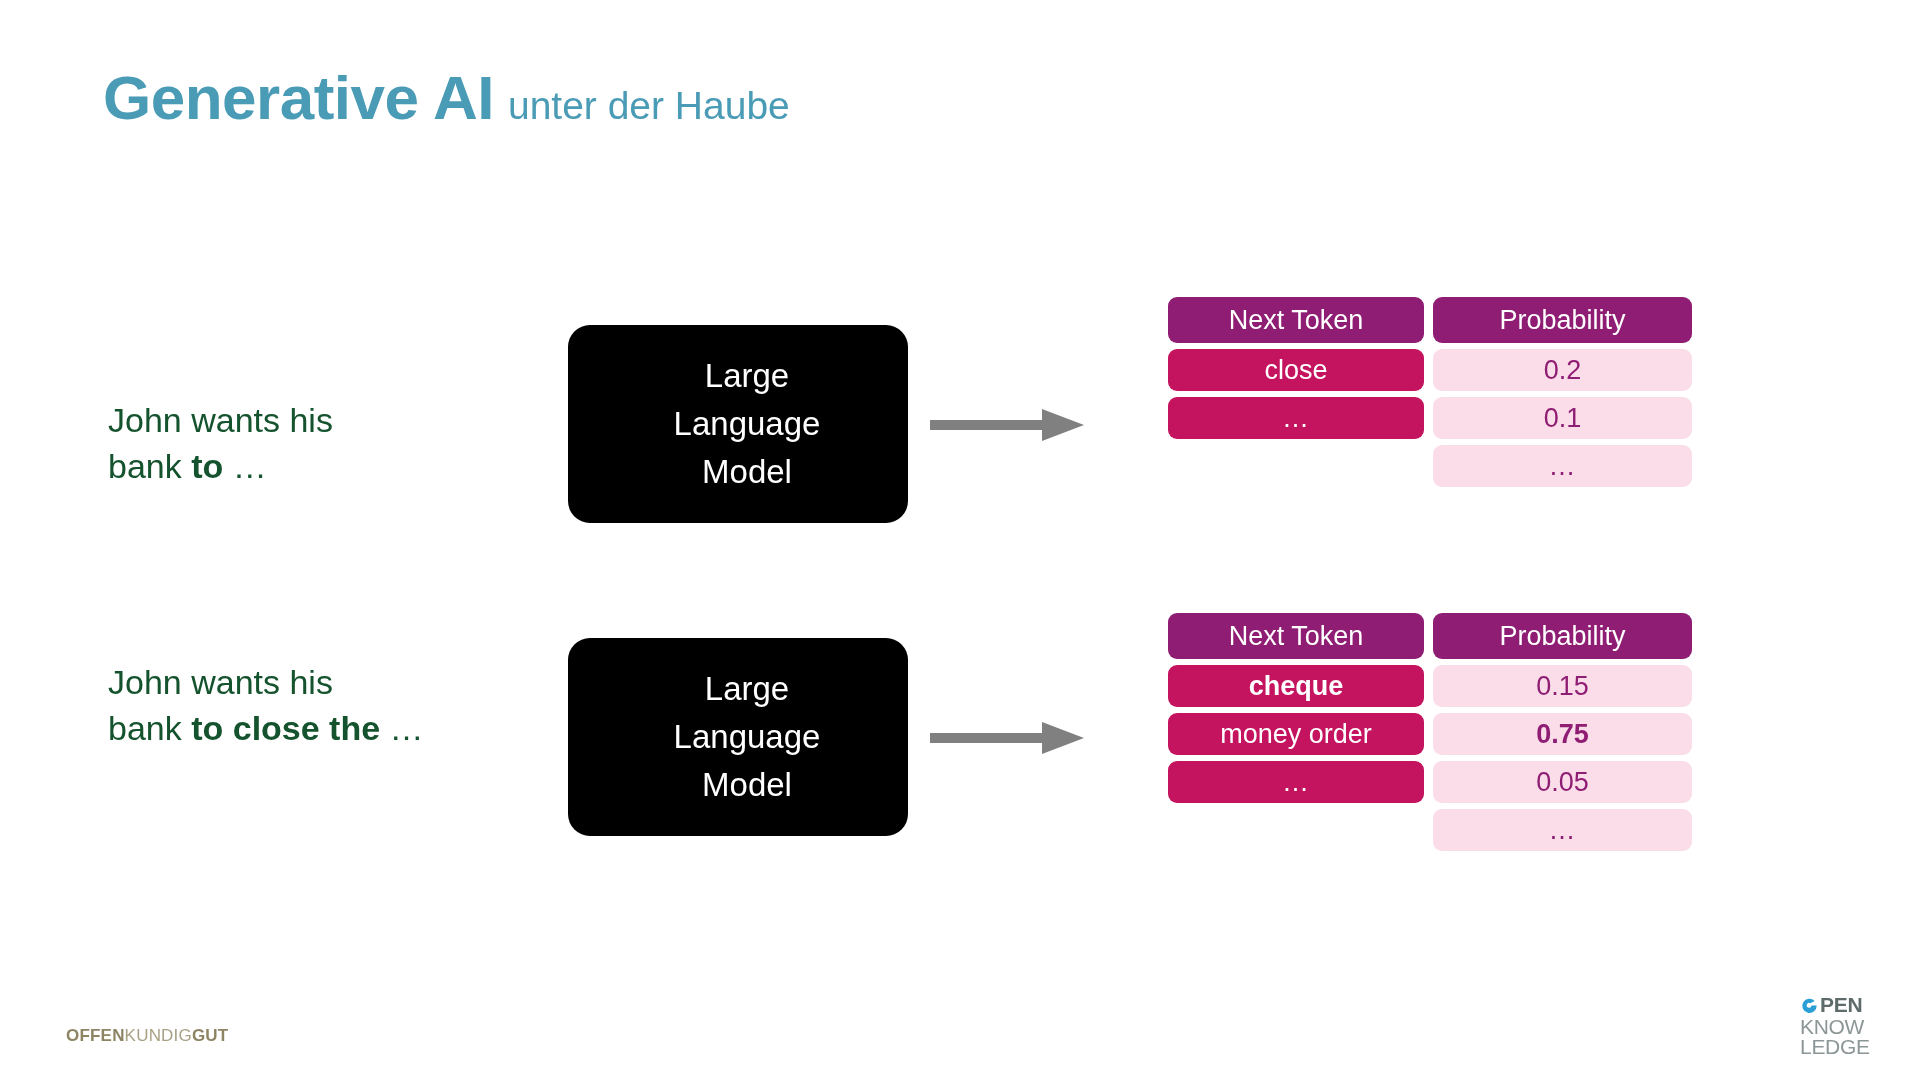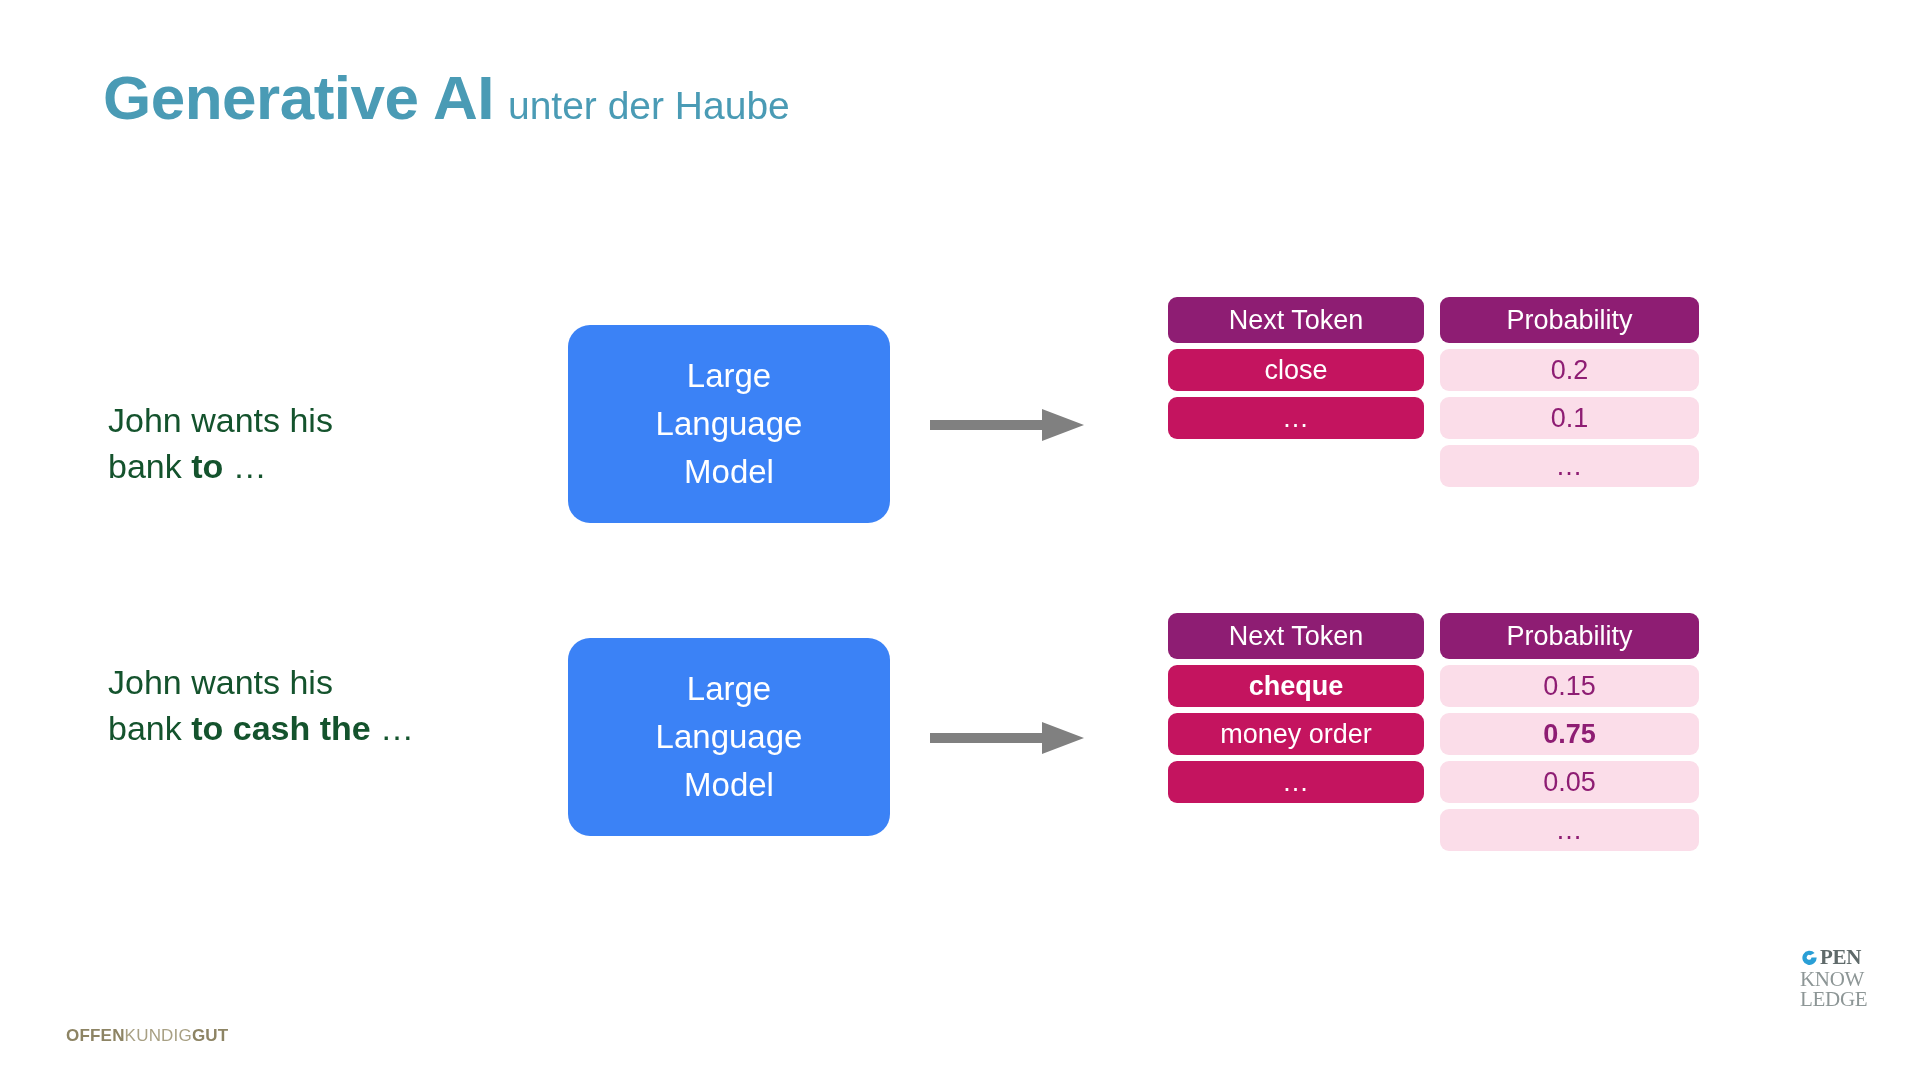--- a/index.html
+++ b/index.html
@@ -46,49 +46,50 @@
   }
   .prompt .b { font-weight: bold; }
   .prompt-1 { left: 108px; top: 398px; }
   .prompt-2 { left: 108px; top: 660px; }
 
   
   .llm-box {
     position: absolute;
     width: 322px;
     height: 198px;
-    background: #3b82f6;
+    background: #000000;
     border-radius: 22px;
     color: #ffffff;
     font-size: 33px;
     line-height: 1.45;
     display: flex;
     flex-direction: column;
     align-items: center;
     justify-content: center;
     text-align: center;
+    padding-left: 18px;
   }
   .llm-box-1 { left: 568px; top: 325px; }
   .llm-box-2 { left: 568px; top: 638px; }
   .llm-line { display: block; }
 
   
   .arrow {
     position: absolute;
     width: 160px;
     height: 40px;
   }
   .arrow-1 { left: 930px; top: 405px; }
   .arrow-2 { left: 930px; top: 718px; }
 
   
   .token-table {
     position: absolute;
     display: flex;
-    gap: 16px;
+    gap: 9px;
   }
   .table-1 { left: 1168px; top: 297px; }
   .table-2 { left: 1168px; top: 613px; }
 
   .col {
     display: flex;
     flex-direction: column;
     gap: 6px;
   }
   .col-token { width: 256px; }
@@ -129,22 +130,22 @@
     letter-spacing: 0.2px;
     color: #a09878;
     white-space: nowrap;
   }
   .logo-okg .strong { font-weight: bold; color: #8d8464; }
   .logo-okg .light  { font-weight: normal; color: #a8a084; }
 
   .logo-ok {
     position: absolute;
     left: 1800px;
-    top: 945px;
-    font-family: Liberation Serif, serif;
+    top: 993px;
+    font-family: Liberation Sans, sans-serif;
     line-height: 0.97;
     white-space: nowrap;
   }
   .logo-ok-row1 {
     display: flex;
     align-items: center;
     height: 24px;
   }
   .logo-ok-mark {
     width: 19px;
@@ -197,21 +198,21 @@
   <div class="col col-prob">
     <div class="cell header">Probability</div>
     <div class="cell prob">0.2</div>
     <div class="cell prob">0.1</div>
     <div class="cell prob dots">…</div>
   </div>
 </div>
 
 <div class="prompt prompt-2">
   <span>John wants his</span><br>
-  <span>bank </span><span class="b">to cash the</span><span> …</span>
+  <span>bank </span><span class="b">to close the</span><span> …</span>
 </div>
 
 <div class="llm-box llm-box-2">
   <span class="llm-line">Large</span>
   <span class="llm-line">Language</span>
   <span class="llm-line">Model</span>
 </div>
 
 <svg class="arrow arrow-2" viewBox="0 0 160 40">
   <rect x="0" y="15" width="120" height="10" fill="#808080"></rect>

